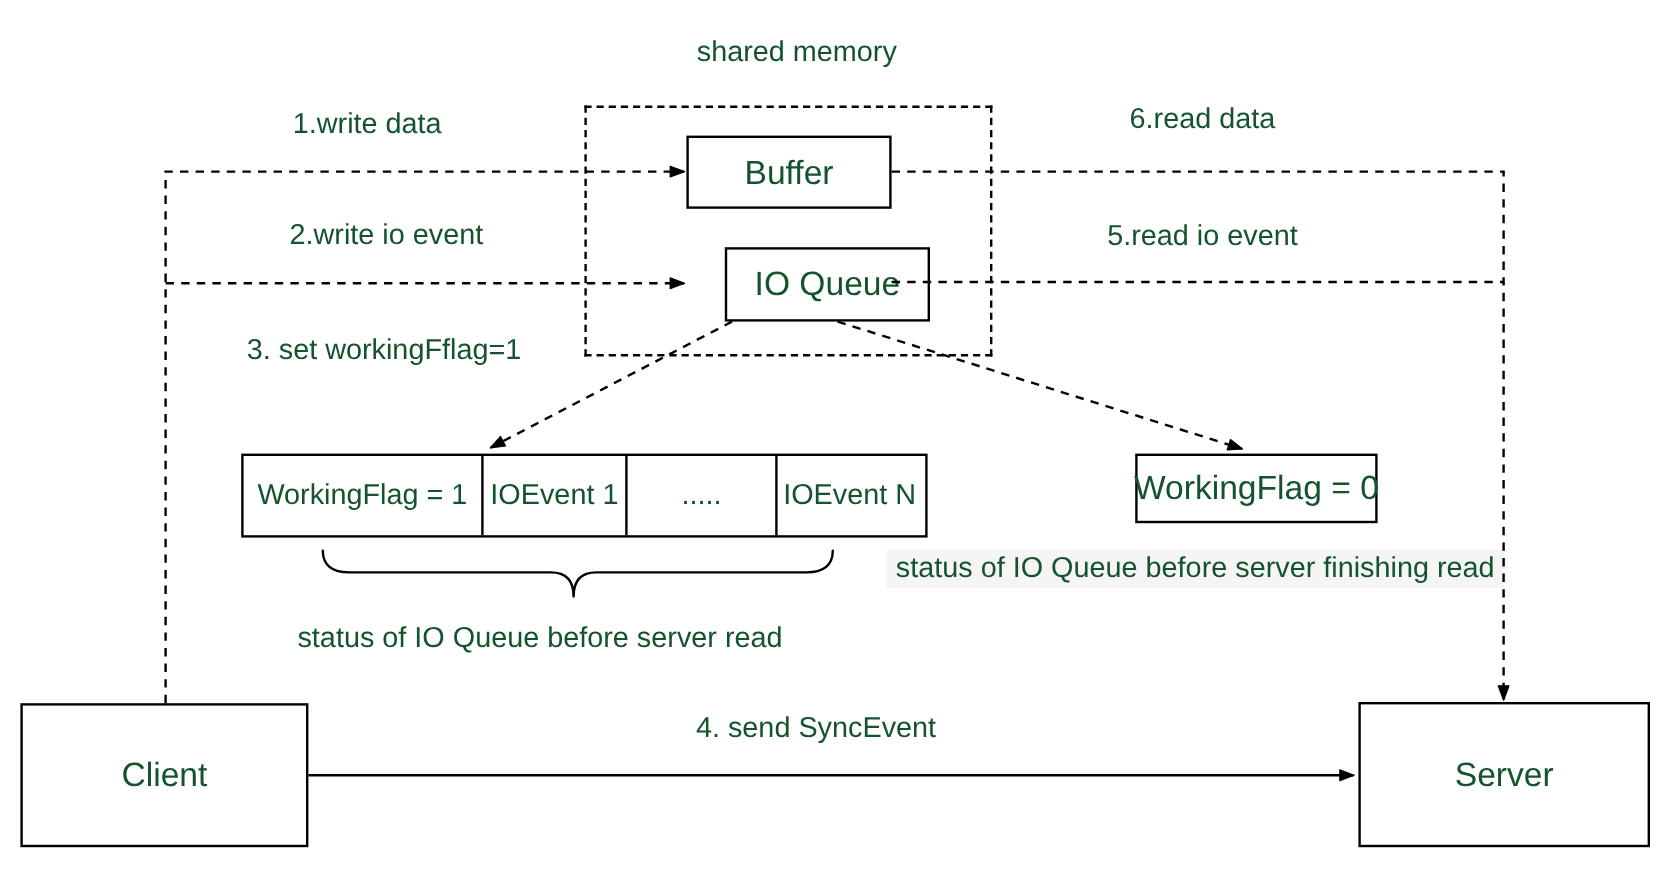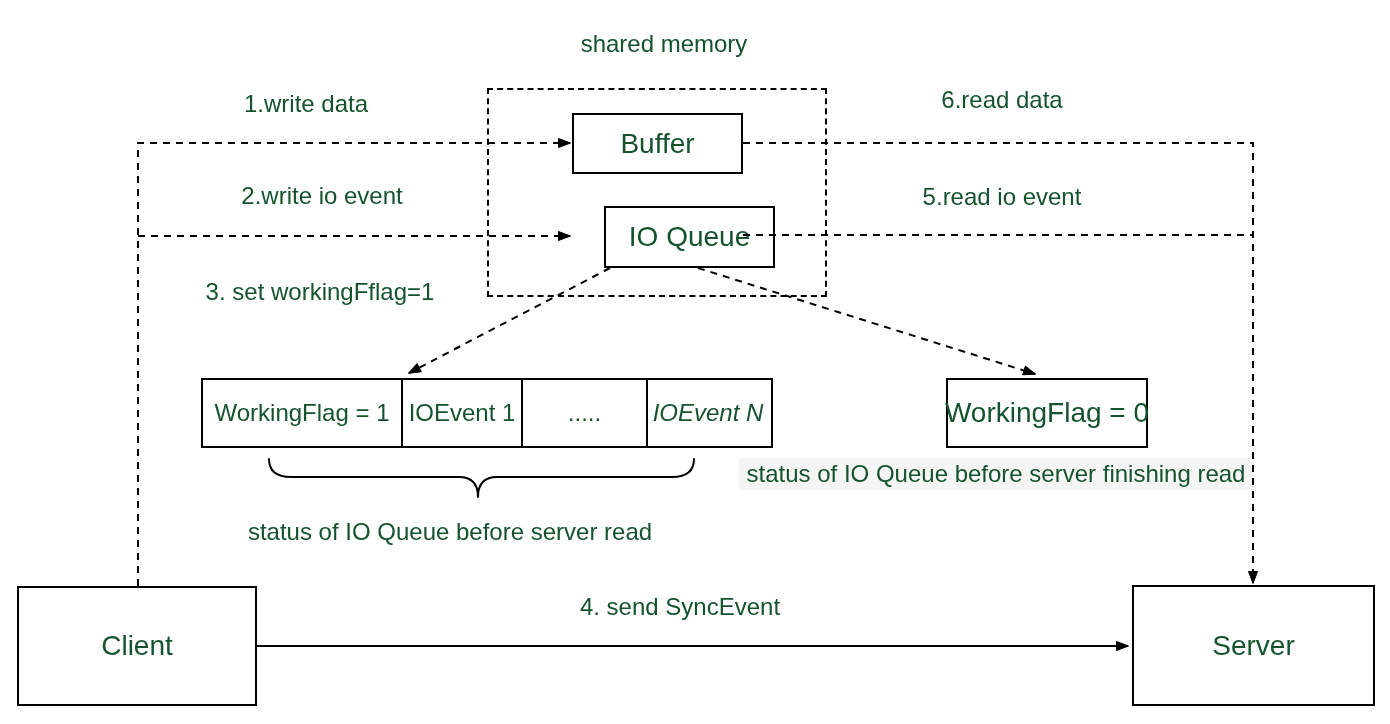--- a/index.html
+++ b/index.html
@@ -72,25 +72,25 @@
     align-items: center;
     justify-content: center;
     font-size: 24px;
     line-height: 28px;
     white-space: nowrap;
   }
   .qcell + .qcell { border-left: 2px solid #000000; }
   .qc1 { width: 198px; border-radius: 31px; }
   .qc2 { width: 120px; }
   .qc3 { width: 125px; }
-  .qc4 { width: 122px; font-style: italic; }
+  .qc4 { width: 122px; }
 
   #node-buffer  { left: 572px; top: 113px; width: 171px; height: 61px; }
   #node-ioqueue { left: 572px; top: 206px; width: 171px; height: 62px; margin-left: 32px; }
-  #node-wf0     { left: 946px; top: 378px; width: 202px; height: 70px; }
+  #node-wf0     { left: 946px; top: 378px; width: 202px; height: 58px; }
   #node-client  { left: 17px;  top: 586px; width: 240px; height: 120px; }
   #node-server  { left: 1132px; top: 585px; width: 243px; height: 121px; }
 
   #lbl-title { left: 664px; top: 30px; }
   #lbl-s1 { left: 306px;  top: 90px; }
   #lbl-s2 { left: 322px;  top: 182px; }
   #lbl-s3 { left: 320px;  top: 278px; }
   #lbl-s6 { left: 1002px; top: 86px; }
   #lbl-s5 { left: 1002px; top: 183px; }
   #lbl-s7 { left: 1077px; top: 306px; }

